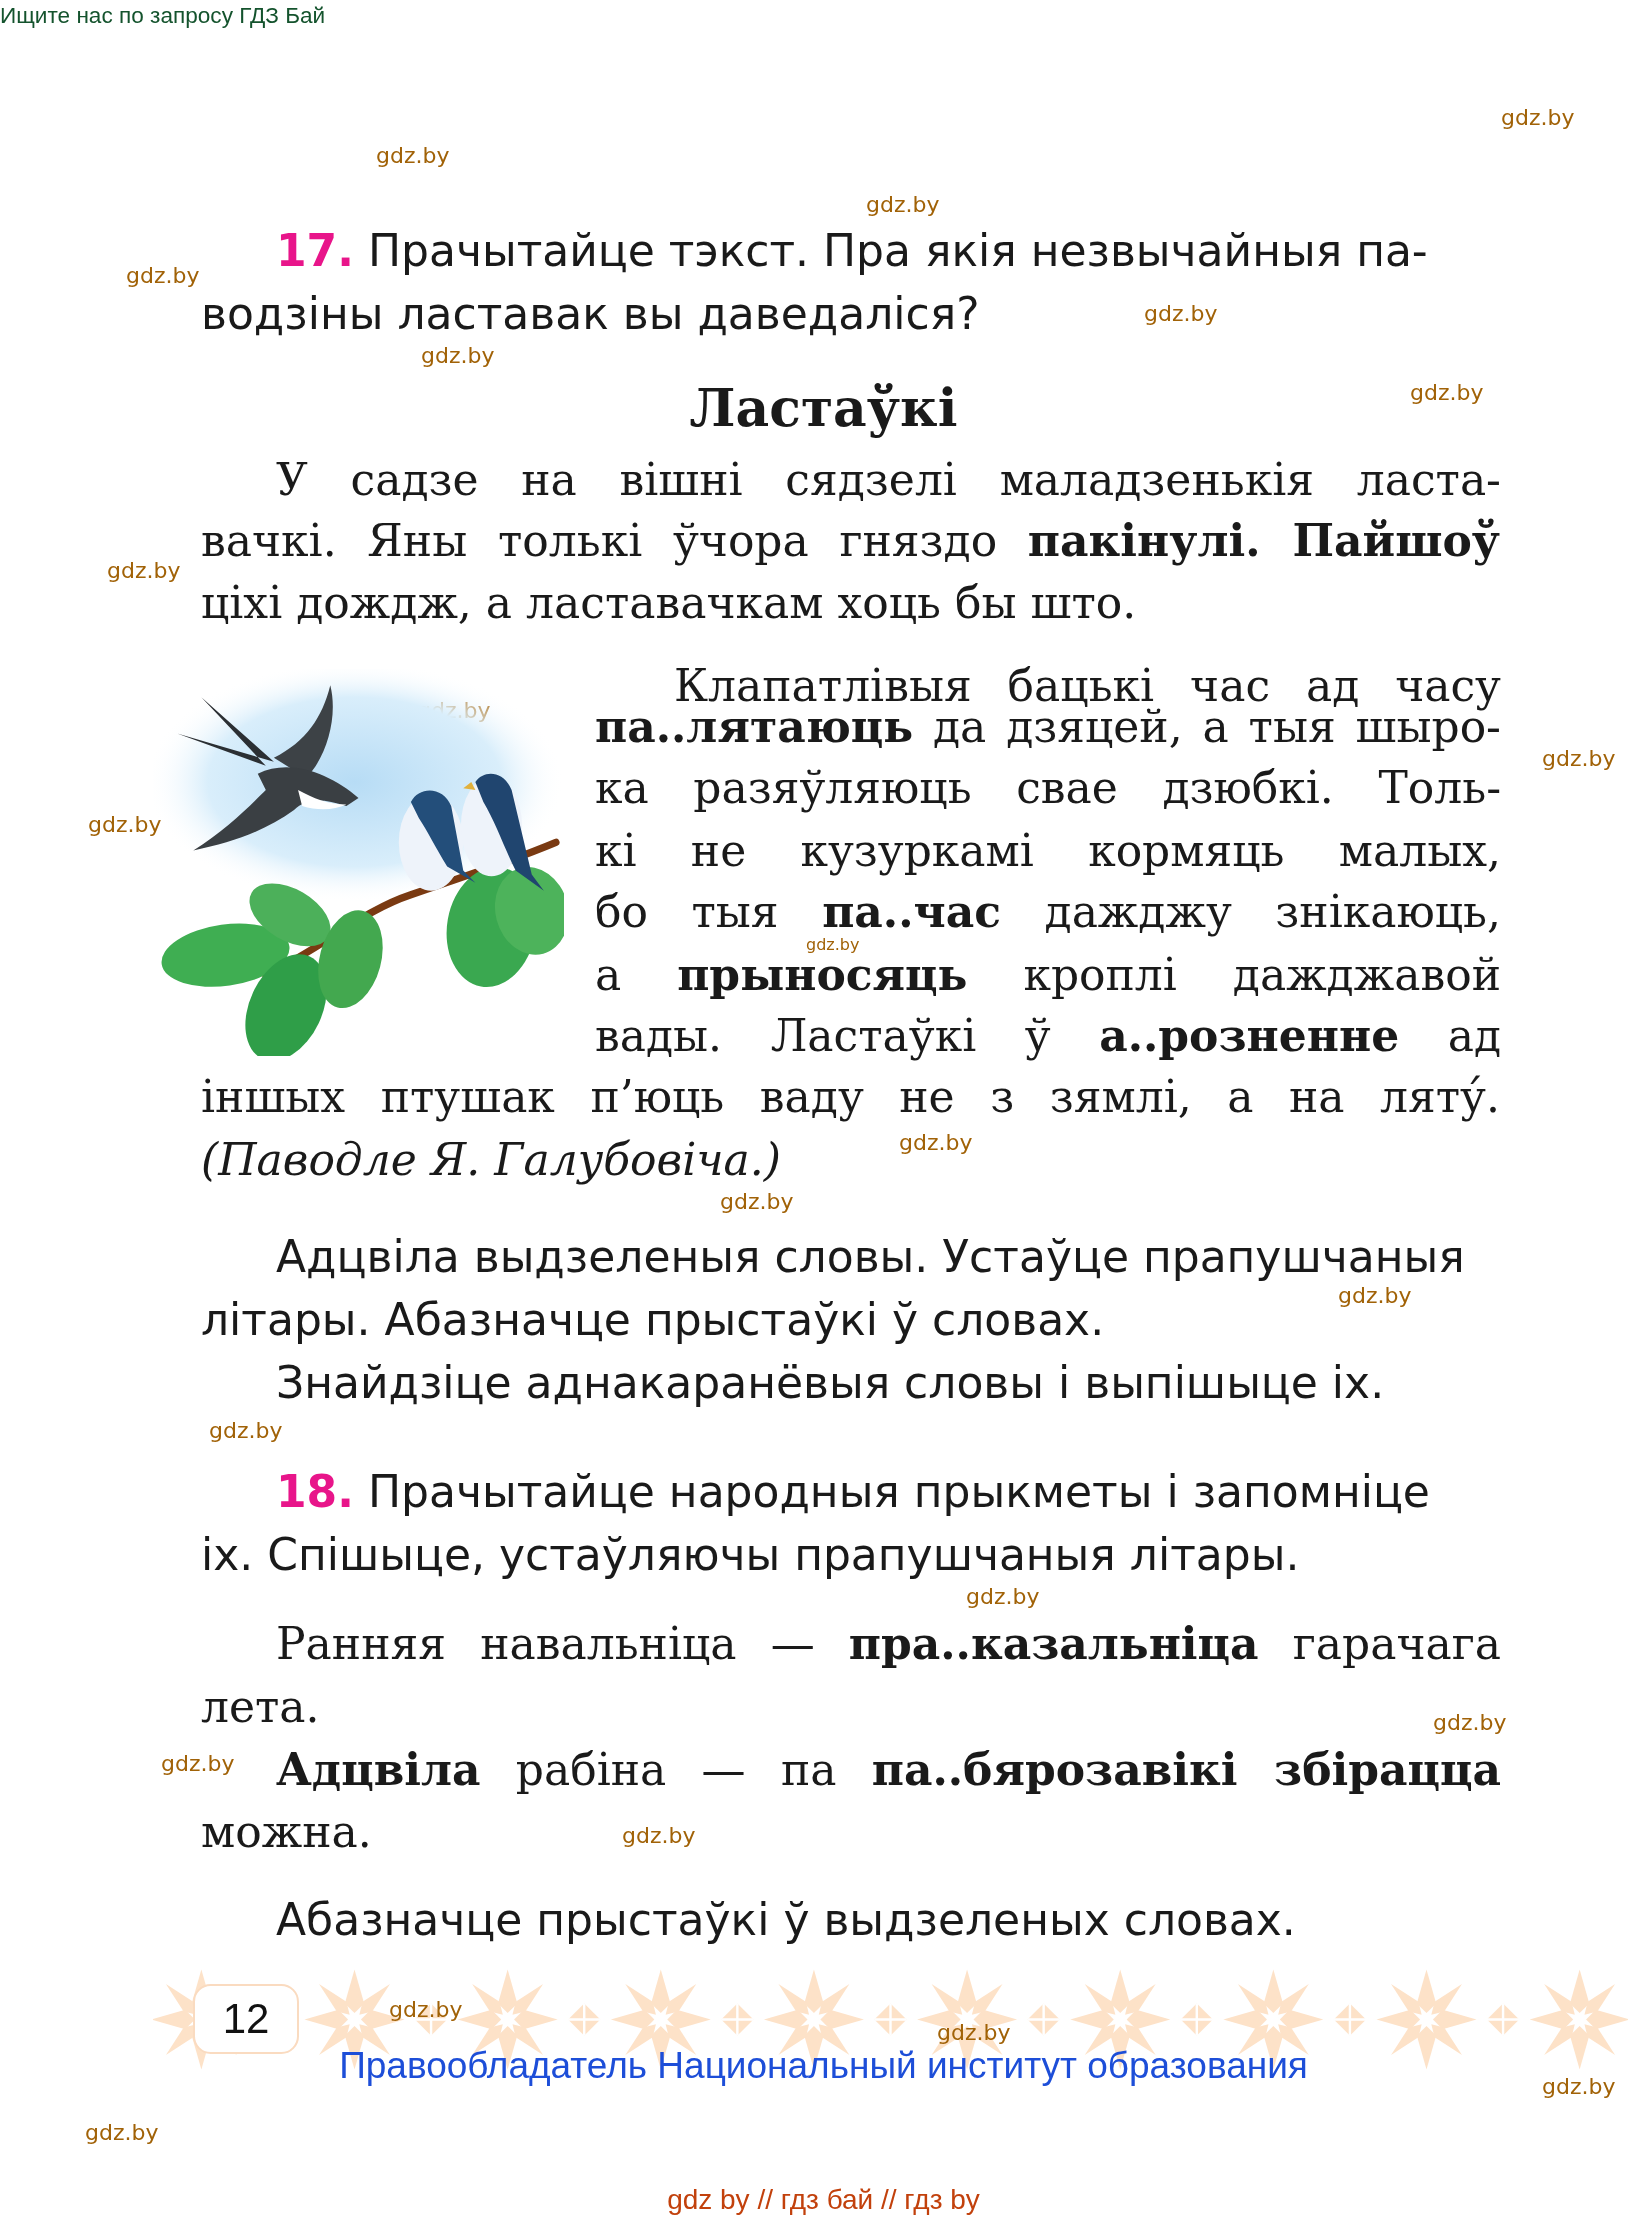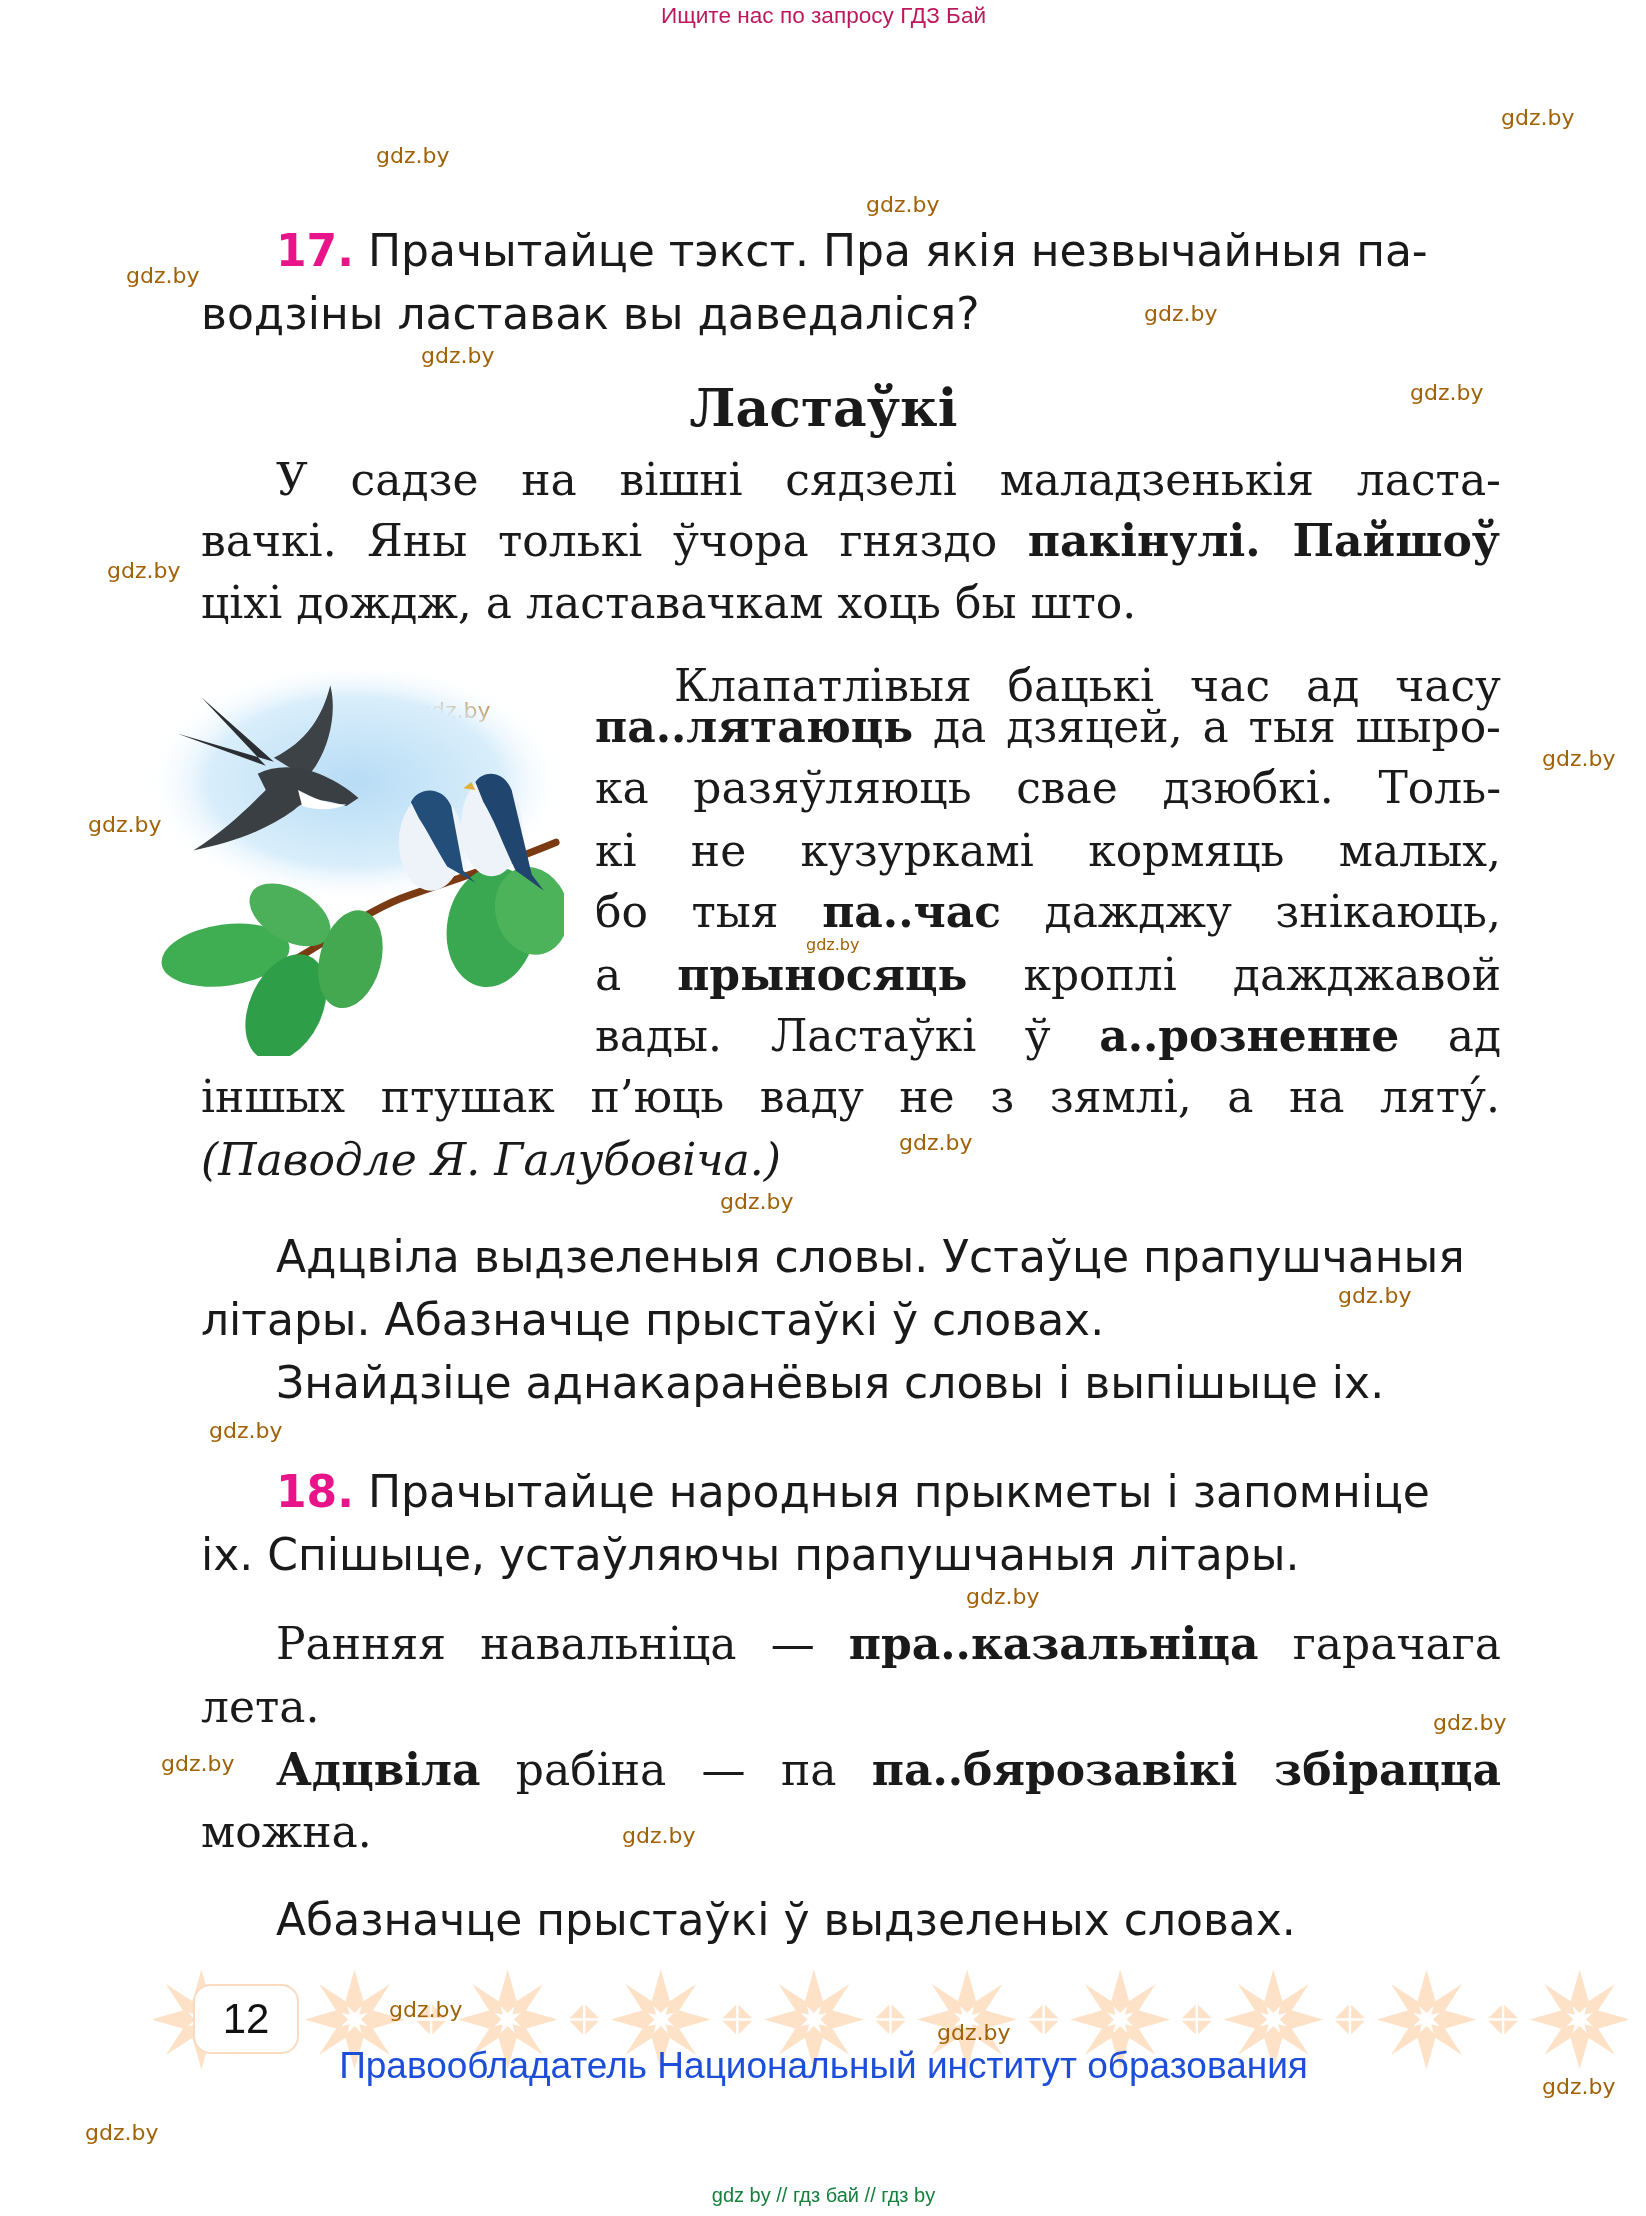--- a/index.html
+++ b/index.html
@@ -1,20 +1,20 @@
 <!DOCTYPE html>
 <html style="font-size:13px"><head>
 <meta charset="utf-8">
 <style>
   html, body { margin: 0; padding: 0; background: #ffffff; }
   body { width: 1647px; height: 2216px; position: relative; overflow: hidden; color: #1a1a1a; }
   .abs { position: absolute; }
   .wm { position: absolute; font-family: "DejaVu Sans", sans-serif; font-size: 22px; color: #a16207; white-space: nowrap; }
-  .top-banner { position: absolute; left: 0; width: 1647px; top: 3.2px; text-align: center; font-family: "Liberation Sans", sans-serif; font-size: 22.6px; color: #be185d; }
-  .bottom-links { position: absolute; left: 0; width: 1647px; top: 2184px; text-align: center; font-family: "Liberation Sans", sans-serif; font-size: 20px; color: #15803d; }
+  .top-banner { position: absolute; left: 0; width: 1647px; top: 3.2px; font-family: "Liberation Sans", sans-serif; font-size: 22.6px; color: #14532d; }
+  .bottom-links { position: absolute; left: 0; width: 1647px; top: 2184px; text-align: center; font-family: "Liberation Sans", sans-serif; font-size: 28px; color: #c2410c; }
   .task-line { position: absolute; font-family: "DejaVu Sans", sans-serif; font-size: 44px; line-height: 63px; white-space: nowrap; }
   .tnum { color: #e8158a; font-weight: bold; }
   .story-line { position: absolute; font-family: "DejaVu Serif", serif; font-size: 44px; line-height: 63px; white-space: nowrap; text-align: justify; text-align-last: justify; }
   .story-title { position: absolute; left: 0; width: 1647px; top: 377px; text-align: center; font-family: "DejaVu Serif", serif; font-weight: bold; font-size: 52px; }
   b { font-weight: bold; }
   .ital { font-style: italic; }
   .ornament { position: absolute; left: 153px; top: 1967px; width: 1475px; height: 105px; }
   .page-box { position: absolute; left: 193px; top: 1984px; width: 102px; height: 66px; border: 2.4px solid #fadbc0; border-radius: 17.7px; background: #fff; display: flex; align-items: center; justify-content: center; font-family: "Liberation Sans", sans-serif; font-size: 42px; color: #111; }
   .copyright { position: absolute; left: 0; width: 1647px; top: 2045px; text-align: center; font-family: "Liberation Sans", sans-serif; font-size: 37px; color: #1d4ed8; }
 </style>

